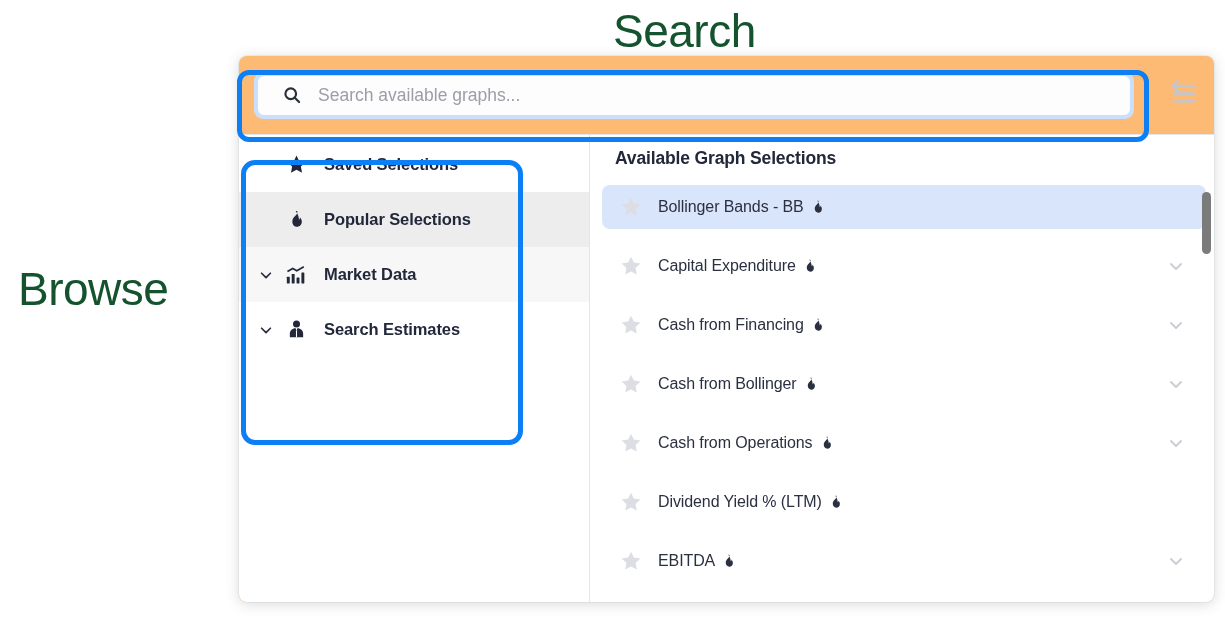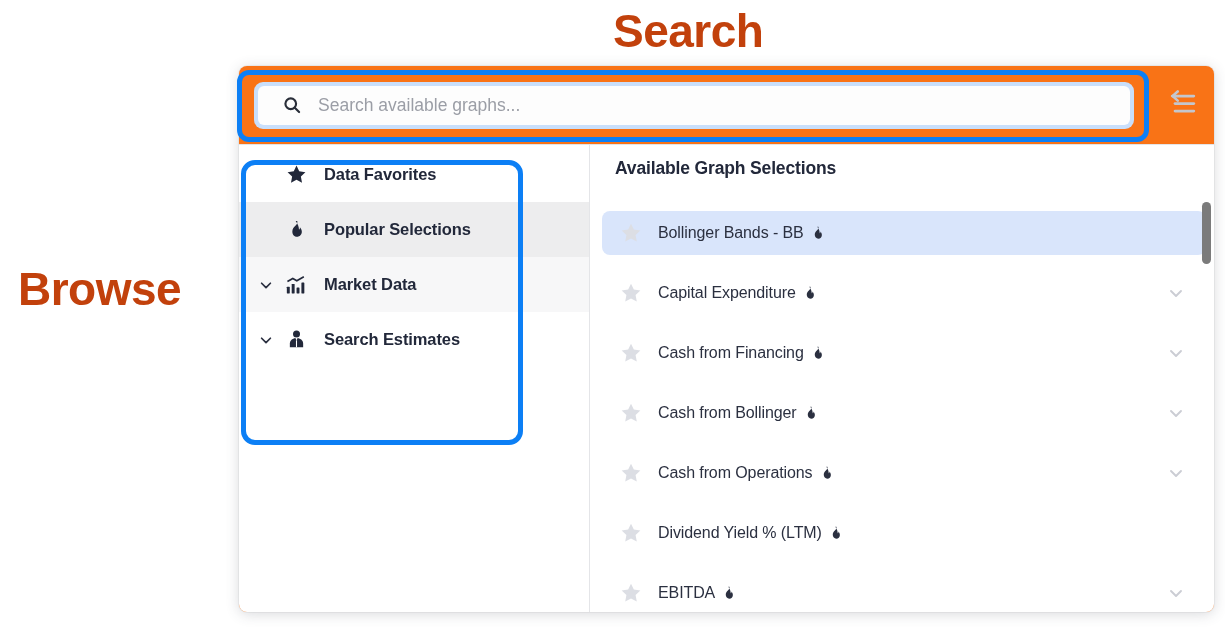--- a/index.html
+++ b/index.html
@@ -13,22 +13,22 @@
     position: relative;
     overflow: hidden;
     font-family: "Liberation Sans", sans-serif;
     -webkit-font-smoothing: antialiased;
   }
 
   
   .annot-label {
     position: absolute;
     font-family: "Liberation Sans", sans-serif;
-    font-weight: bold;
-    color: #c2410c;
+    font-weight: normal;
+    color: #14532d;
     letter-spacing: -0.5px;
     z-index: 40;
   }
   #annot-search { left: 613px; top: 4px; font-size: 46px; }
   #annot-browse { left: 18px; top: 262px; font-size: 46px; }
 
   
   .annot-box {
     position: absolute;
     border: 5px solid #0c7ff5;
@@ -37,24 +37,24 @@
     pointer-events: none;
     box-sizing: border-box;
   }
   #annot-box-search { left: 237px; top: 70px; width: 912px; height: 72px; }
   #annot-box-browse { left: 241px; top: 160px; width: 282px; height: 285px; border-radius: 14px; }
 
   
   .app-card {
     position: absolute;
     left: 239px;
-    top: 66px;
+    top: 56px;
     width: 975px;
     height: 546px;
-    background: #f97316;
+    background: #fdba74;
     border-radius: 8px;
     box-shadow: 0 2px 14px rgba(60,64,80,0.20), 0 0 0 1px rgba(0,0,0,0.045);
     overflow: hidden;
     z-index: 10;
   }
 
   
   .search-row {
     position: absolute;
     left: 0; top: 0;
@@ -191,21 +191,21 @@
   .list-items {
     position: absolute;
     left: 0;
     top: 50px;
     right: 0;
     bottom: 0;
   }
   .graph-row {
     position: relative;
     height: 44px;
-    margin: 16px 8px 15px 12px;
+    margin: 0 8px 15px 12px;
     border-radius: 8px;
     display: flex;
     align-items: center;
     cursor: pointer;
   }
   .graph-row.selected { background: #d9e5fb; }
   .graph-row .star-icon {
     width: 22px; height: 22px;
     margin-left: 18px;
     margin-right: 16px;
@@ -296,21 +296,21 @@
         <span class="nav-caret empty">
           <svg viewBox="0 0 16 16" width="14" height="14" fill="none" stroke="currentColor" stroke-width="2" stroke-linecap="round" stroke-linejoin="round">
               <polyline points="3,6 8,11 13,6"></polyline>
             </svg>
         </span>
         <span class="nav-icon">
           <svg viewBox="0 0 24 24" width="21" height="21" fill="currentColor">
               <path d="M12 1.8l3.1 6.5 7.1 1-5.2 5 1.3 7.1L12 18l-6.3 3.4 1.3-7.1-5.2-5 7.1-1z"></path>
             </svg>
         </span>
-        <span class="nav-label">Data Favorites</span>
+        <span class="nav-label">Saved Selections</span>
       </div>
 
       <div class="nav-item" style="background:#ededee">
         <span class="nav-caret empty">
           <svg viewBox="0 0 16 16" width="14" height="14" fill="none" stroke="currentColor" stroke-width="2" stroke-linecap="round" stroke-linejoin="round">
               <polyline points="3,6 8,11 13,6"></polyline>
             </svg>
         </span>
         <span class="nav-icon">
           <svg viewBox="0 0 24 24" width="20" height="20" fill="currentColor">

